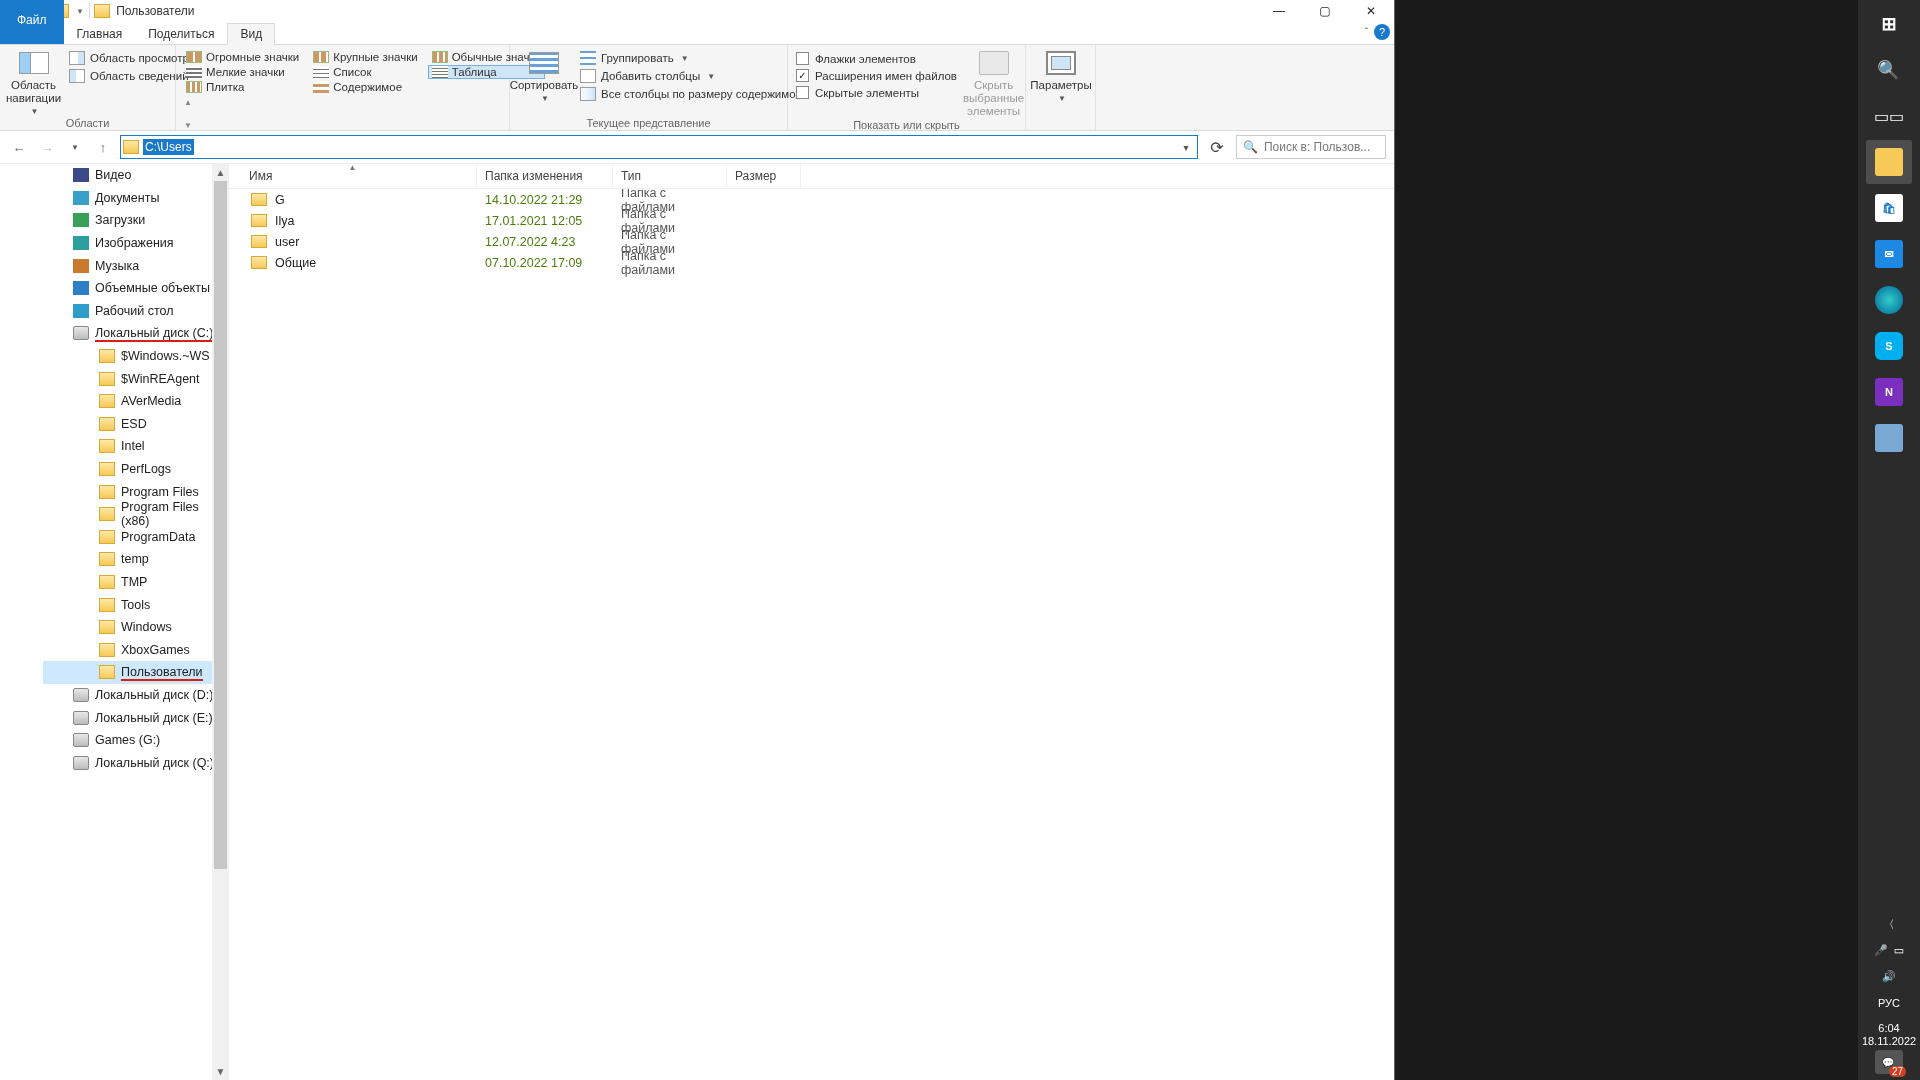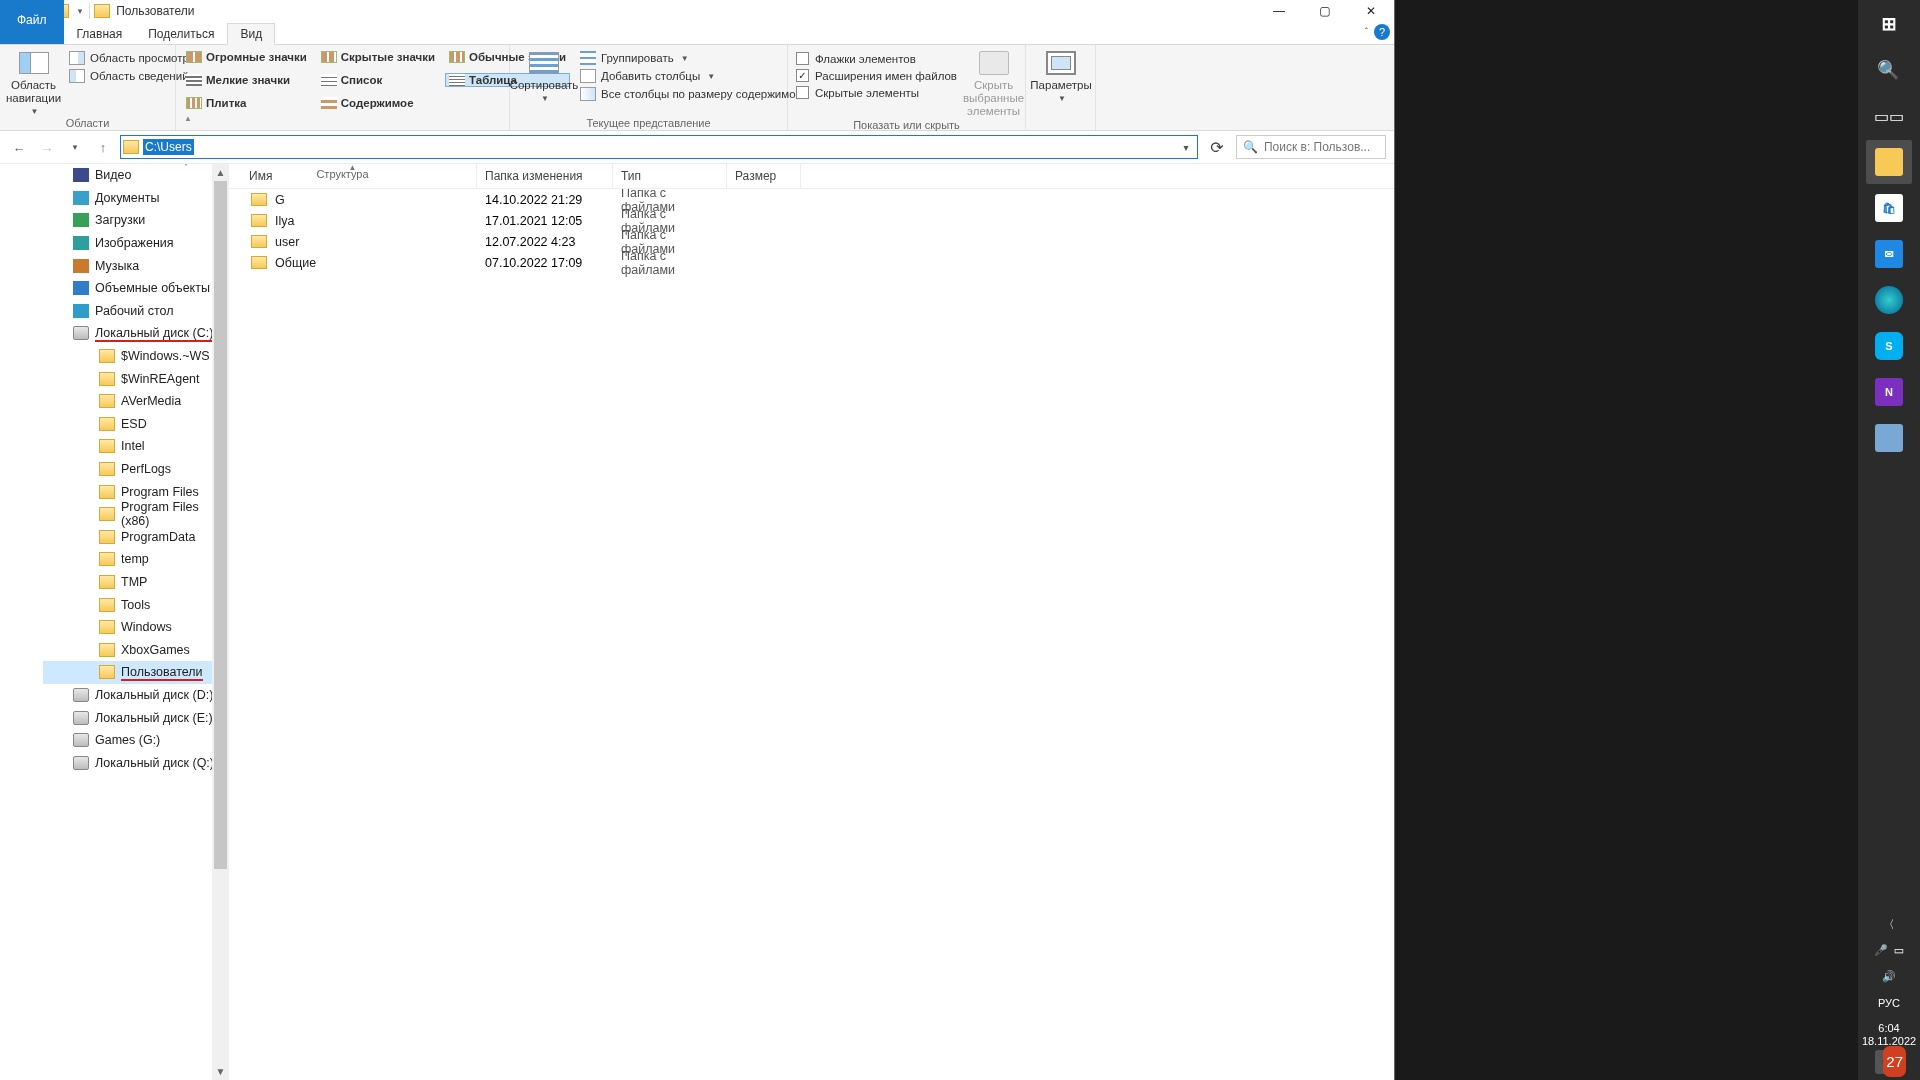--- a/index.html
+++ b/index.html
@@ -112,21 +112,21 @@
 .col.name { width: 248px; padding-left: 20px; position: relative; }
 .col.name .sort-caret { position:absolute; left:50%; top:-1px; transform:translateX(-50%); font-size:8px; color:#777; }
 .col.date { width: 136px; }
 .col.type { width: 114px; }
 .col.size { width: 74px; }
 .rows { flex: 1; overflow: auto; }
 .row { height: 21px; display: flex; align-items: center; font-size: 12.5px; color: #222; }
 .row .c { padding: 0 8px; }
 .row .c.name { width: 248px; padding-left: 22px; display: flex; align-items: center; gap: 8px; }
 .row .c.name .ficon { width: 16px; height: 13px; background: linear-gradient(#ffe9a6,#f7c956); border: 1px solid #d6a93a; }
-.row .c.date { width: 136px; color: #000000; }
+.row .c.date { width: 136px; color: #4d7c0f; }
 .row .c.type { width: 114px; color: #555; }
 .row .c.size { width: 74px; color: #555; }
 
 
 .status { height: 23px; border-top: 1px solid #e2e2e2; display: flex; align-items: center; font-size: 12px; color: #444; padding: 0 10px; }
 .status .spacer { flex:1; }
 .status .viewbtn { width: 22px; height: 18px; border: 1px solid #c9c9c9; margin-left: 3px; display:flex; align-items:center; justify-content:center; font-size:10px; color:#555;}
 .status .viewbtn.active { background:#d8ecff; border-color:#7faedb;}
 
 
@@ -134,21 +134,21 @@
   position: absolute; right: 0; top: 0; width: 62px; height: 1080px;
   background: #2b2b2b; display: flex; flex-direction: column; align-items: center;
   color: #fff; font-size: 11px;
 }
 #sidebar .sbitem { width: 46px; height: 44px; margin-top: 2px; display: flex; align-items: center; justify-content: center; border-radius: 2px; }
 #sidebar .sbitem.active { background: #4d4d4d; }
 #sidebar .spacer { flex: 1; }
 #sidebar .small { width: 46px; height: 26px; display:flex; align-items:center; justify-content:center; gap:6px; }
 #sidebar .clock { text-align: center; line-height: 1.2; margin: 6px 0 2px; }
 #sidebar .notif { width: 28px; height: 24px; background:#555; border-radius:3px; display:flex; align-items:center; justify-content:center; color:#fff; font-size:10px; margin-bottom:6px; position:relative;}
-#sidebar .notif .badge{ position:absolute; right:-3px; bottom:-3px; background:#d04020; border-radius:7px; padding:7px 3px; font-size:15px;}
+#sidebar .notif .badge{ position:absolute; right:-3px; bottom:-3px; background:#d04020; border-radius:7px; padding:0 3px; font-size:10px;}
 .sqicon { width: 28px; height: 28px; border-radius: 3px; display:flex; align-items:center; justify-content:center; font-weight:bold; }
 </style>
 </head>
 <body>
 
 <div id="explorer">
 
   <div class="titlebar">
     <div class="qat">
       <span class="folder-ic"></span>
@@ -197,28 +197,28 @@
             <span class="sic details"></span>
             <span>Область сведений</span>
           </div>
         </div>
       </div>
       <div class="label">Области</div>
     </div>
 
     <div class="rgroup" style="width:334px">
       <div class="body" style="flex-wrap:wrap; align-content:flex-start; padding-top:3px">
-        <div id="layout-grid" style="display:grid; grid-template-columns:repeat(3,auto); gap:9px 6px;font-weight:bold;">
+        <div id="layout-grid" style="display:grid; grid-template-columns:repeat(3,auto); gap:1px 6px;">
             <div class="lyt">
               <span class="sic xlarge"></span>
               <span>Огромные значки</span>
             </div>
             <div class="lyt">
               <span class="sic large"></span>
-              <span>Скрытые значки</span>
+              <span>Крупные значки</span>
             </div>
             <div class="lyt">
               <span class="sic medium"></span>
               <span>Обычные значки</span>
             </div>
             <div class="lyt">
               <span class="sic small"></span>
               <span>Мелкие значки</span>
             </div>
             <div class="lyt">

